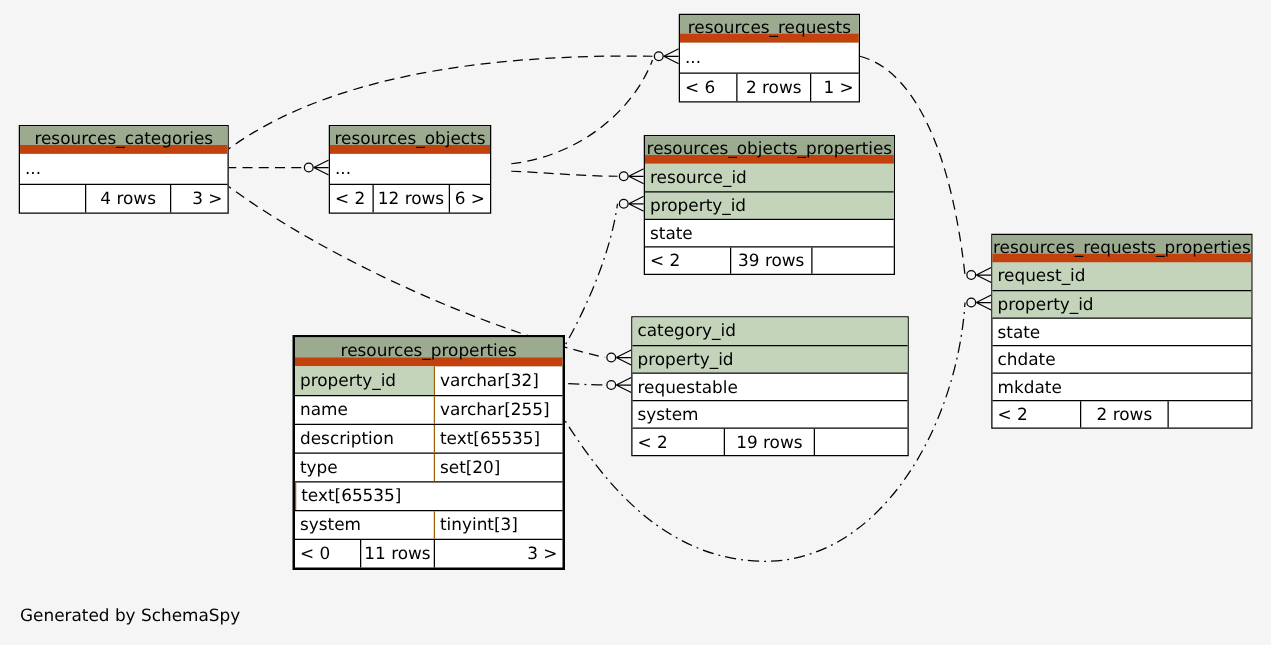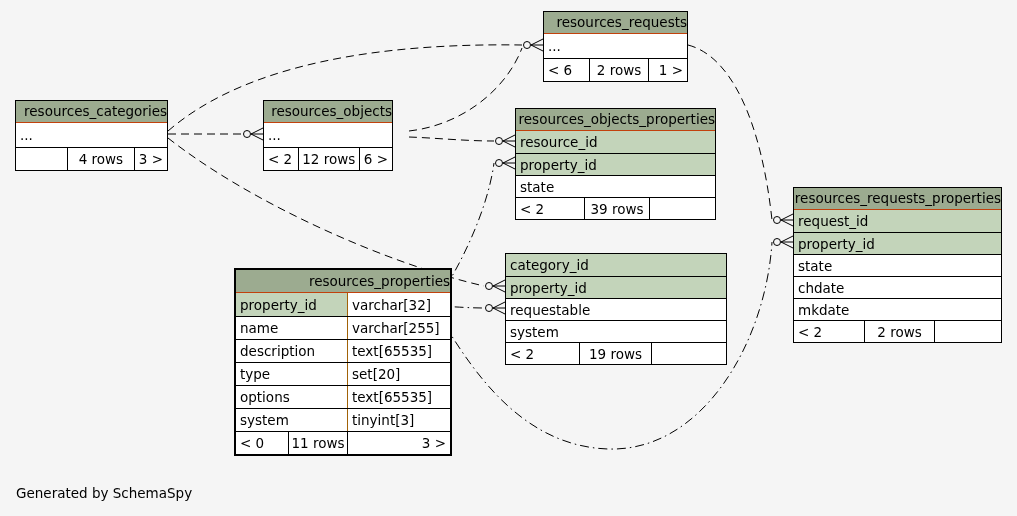--- a/index.html
+++ b/index.html
@@ -11,23 +11,23 @@
   svg.wires{position:absolute;left:0;top:0;z-index:1}
   .wire{fill:none;stroke:#000;stroke-width:1}
   .dash{stroke-dasharray:8 5}
   .dashdot{stroke-dasharray:9 4 1.5 4}
   .crow{fill:none;stroke:#000;stroke-width:1}
   .ring{fill:#f5f5f5;stroke:#000;stroke-width:1}
 
   .tbl{position:absolute;z-index:2;background:#fff;border:1px solid #000;box-sizing:border-box}
   .tbl.bold{border-width:2px}
   .hdr{
-    background:#9cab90;border-bottom:1px solid #c2410c;
+    background:#9cab90;border-bottom:7px solid #c2410c;
     height:22px;line-height:21px;box-sizing:border-box;
-    text-align:right;white-space:nowrap;overflow:visible;
+    text-align:center;white-space:nowrap;overflow:visible;
   }
   .bold .hdr{height:23px;line-height:22px}
   .trow{
     display:flex;align-items:center;height:22px;box-sizing:border-box;
     padding:0 4px;white-space:nowrap;
   }
   .trow + .trow{border-top:1px solid #000}
   .wide .trow{height:24px}
   .bold .trow{height:23px}
   .trow.key{background:#c3d4ba}
@@ -96,21 +96,21 @@
   <div class="trow">
       <span>...</span>
     </div>
   <div class="tfoot">
     <div class="fc l" style="width:45px">&lt; 6</div>
     <div class="fc m" style="width:59px">2 rows</div>
     <div class="fc r">1 &gt;</div>
   </div>
 </div>
 
-<div class="tbl wide" style="left:15px;top:100px;width:153px">
+<div class="tbl wide" style="left:15px;top:100px;width:168px">
   <div class="hdr">resources_categories</div>
   <div class="trow">
       <span>...</span>
     </div>
   <div class="tfoot">
     <div class="fc l" style="width:52px"></div>
     <div class="fc m" style="width:68px">4 rows</div>
     <div class="fc r">3 &gt;</div>
   </div>
 </div>
@@ -181,21 +181,20 @@
   </div>
   <div class="trow two">
     <div class="cn">description</div>
     <div class="ct">text[65535]</div>
   </div>
   <div class="trow two">
     <div class="cn">type</div>
     <div class="ct">set[20]</div>
   </div>
   <div class="trow two">
-    <div class="cn">options</div>
     <div class="ct">text[65535]</div>
   </div>
   <div class="trow two">
     <div class="cn">system</div>
     <div class="ct">tinyint[3]</div>
   </div>
   <div class="tfoot">
     <div class="fc l" style="width:52px">&lt; 0</div>
     <div class="fc m" style="width:59px">11 rows</div>
     <div class="fc r">3 &gt;</div>

